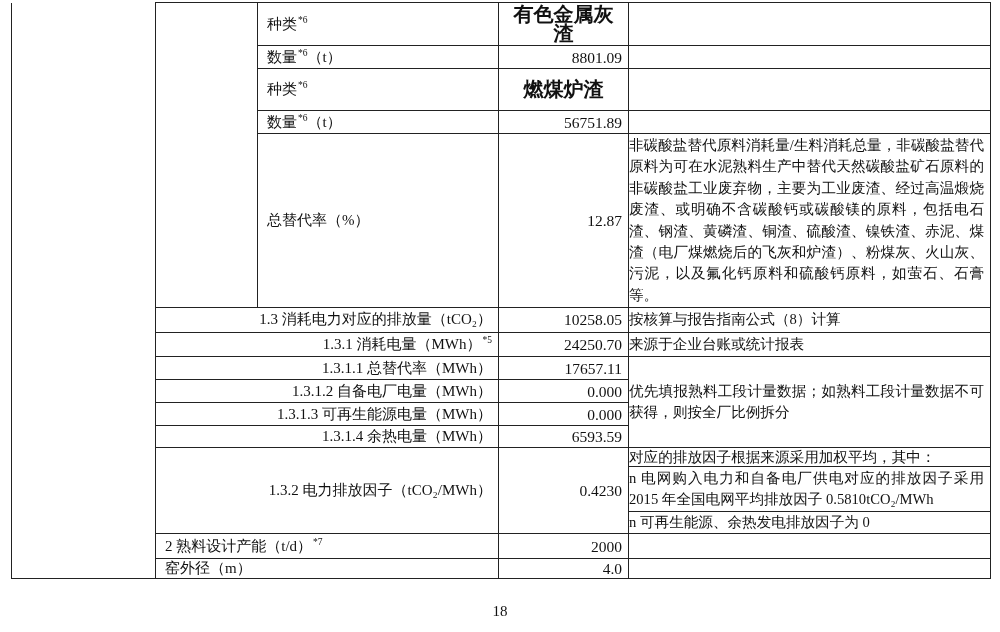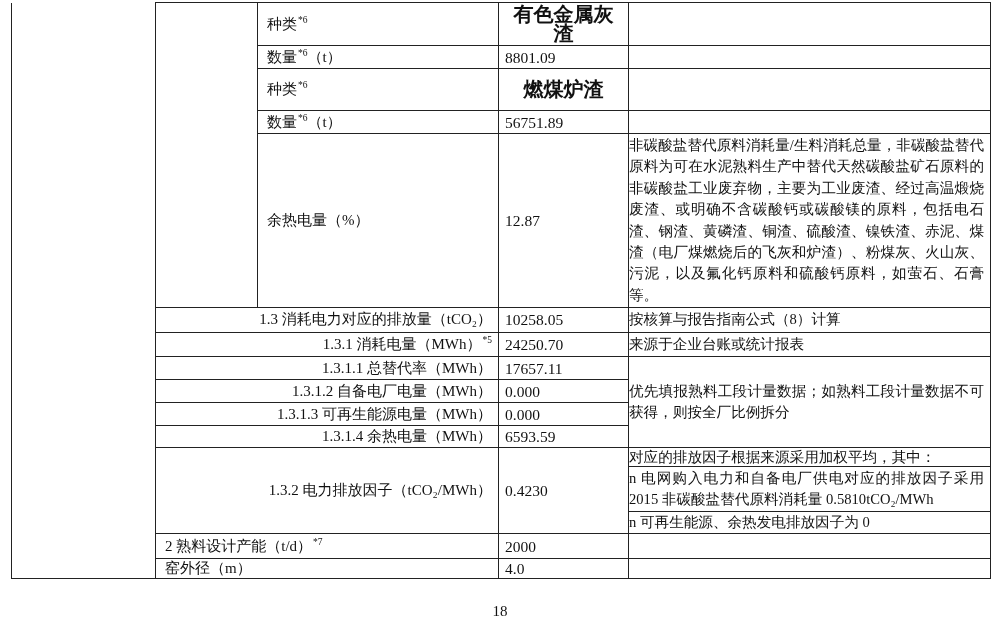--- a/index.html
+++ b/index.html
@@ -12,21 +12,21 @@
     position:absolute;left:11px;top:2px;width:979px;
     border-collapse:collapse;table-layout:fixed;border-radius:18px;
   }
   td{
     border:1.5px solid #222;
     font-size:15px;line-height:19px;
     padding:0 6px;vertical-align:middle;overflow:hidden;
   }
   td.l{text-align:left;padding-left:9px;}
   td.c{text-align:right;}
-  td.val{text-align:left;font-size:15.5px;}
+  td.val{text-align:right;font-size:15.5px;}
   td.valb{text-align:center;font-size:20px;font-weight:bold;}
   td.note{
     text-align:justify;text-justify:inter-ideograph;
     font-size:14.6px;line-height:21.4px;
     padding:1px 6px 1px 0;
   }
   td.no-top{border-top:none;}
   sup.sp{font-size:9.5px;vertical-align:super;line-height:0;margin-left:1px;}
   .page-num{
     position:absolute;left:0;top:603px;width:1000px;
@@ -66,21 +66,21 @@
     <td></td>
   </tr>
 
   <tr style="height:23px">
     <td class="l"><span>数量</span><sup class="sp">*6</sup><span>（t）</span></td>
     <td class="val">56751.89</td>
     <td></td>
   </tr>
 
   <tr style="height:150px">
-    <td class="l">余热电量（%）</td>
+    <td class="l">总替代率（%）</td>
     <td class="val">12.87</td>
     <td class="note">非碳酸盐替代原料消耗量/生料消耗总量，非碳酸盐替代原料为可在水泥熟料生产中替代天然碳酸盐矿石原料的非碳酸盐工业废弃物，主要为工业废渣、经过高温煅烧废渣、或明确不含碳酸钙或碳酸镁的原料，包括电石渣、钢渣、黄磷渣、铜渣、硫酸渣、镍铁渣、赤泥、煤渣（电厂煤燃烧后的飞灰和炉渣）、粉煤灰、火山灰、污泥，以及氟化钙原料和硫酸钙原料，如萤石、石膏等。</td>
   </tr>
 
   <tr style="height:23px">
     <td class="c" colspan="2">1.3 消耗电力对应的排放量（tCO₂）</td>
     <td class="val">10258.05</td>
     <td class="note">按核算与报告指南公式（8）计算</td>
   </tr>
 
@@ -107,21 +107,21 @@
     <td class="c" colspan="2">1.3.1.4 余热电量（MWh）</td>
     <td class="val">6593.59</td>
   </tr>
 
   <tr style="height:18px">
     <td class="c" colspan="2" rowspan="3">1.3.2 电力排放因子（tCO₂/MWh）</td>
     <td class="val" rowspan="3">0.4230</td>
     <td class="note" style="line-height:16px">对应的排放因子根据来源采用加权平均，其中：</td>
   </tr>
   <tr style="height:45px">
-    <td class="note" style="line-height:21px">n 电网购入电力和自备电厂供电对应的排放因子采用2015 非碳酸盐替代原料消耗量 0.5810tCO₂/MWh</td>
+    <td class="note" style="line-height:21px">n 电网购入电力和自备电厂供电对应的排放因子采用2015 年全国电网平均排放因子 0.5810tCO₂/MWh</td>
   </tr>
   <tr style="height:22px">
     <td class="note" style="line-height:17px">n 可再生能源、余热发电排放因子为 0</td>
   </tr>
 
   <tr style="height:25px">
     <td class="l" colspan="2"><span>2 熟料设计产能（t/d）</span><sup class="sp">*7</sup></td>
     <td class="val">2000</td>
     <td></td>
   </tr>

